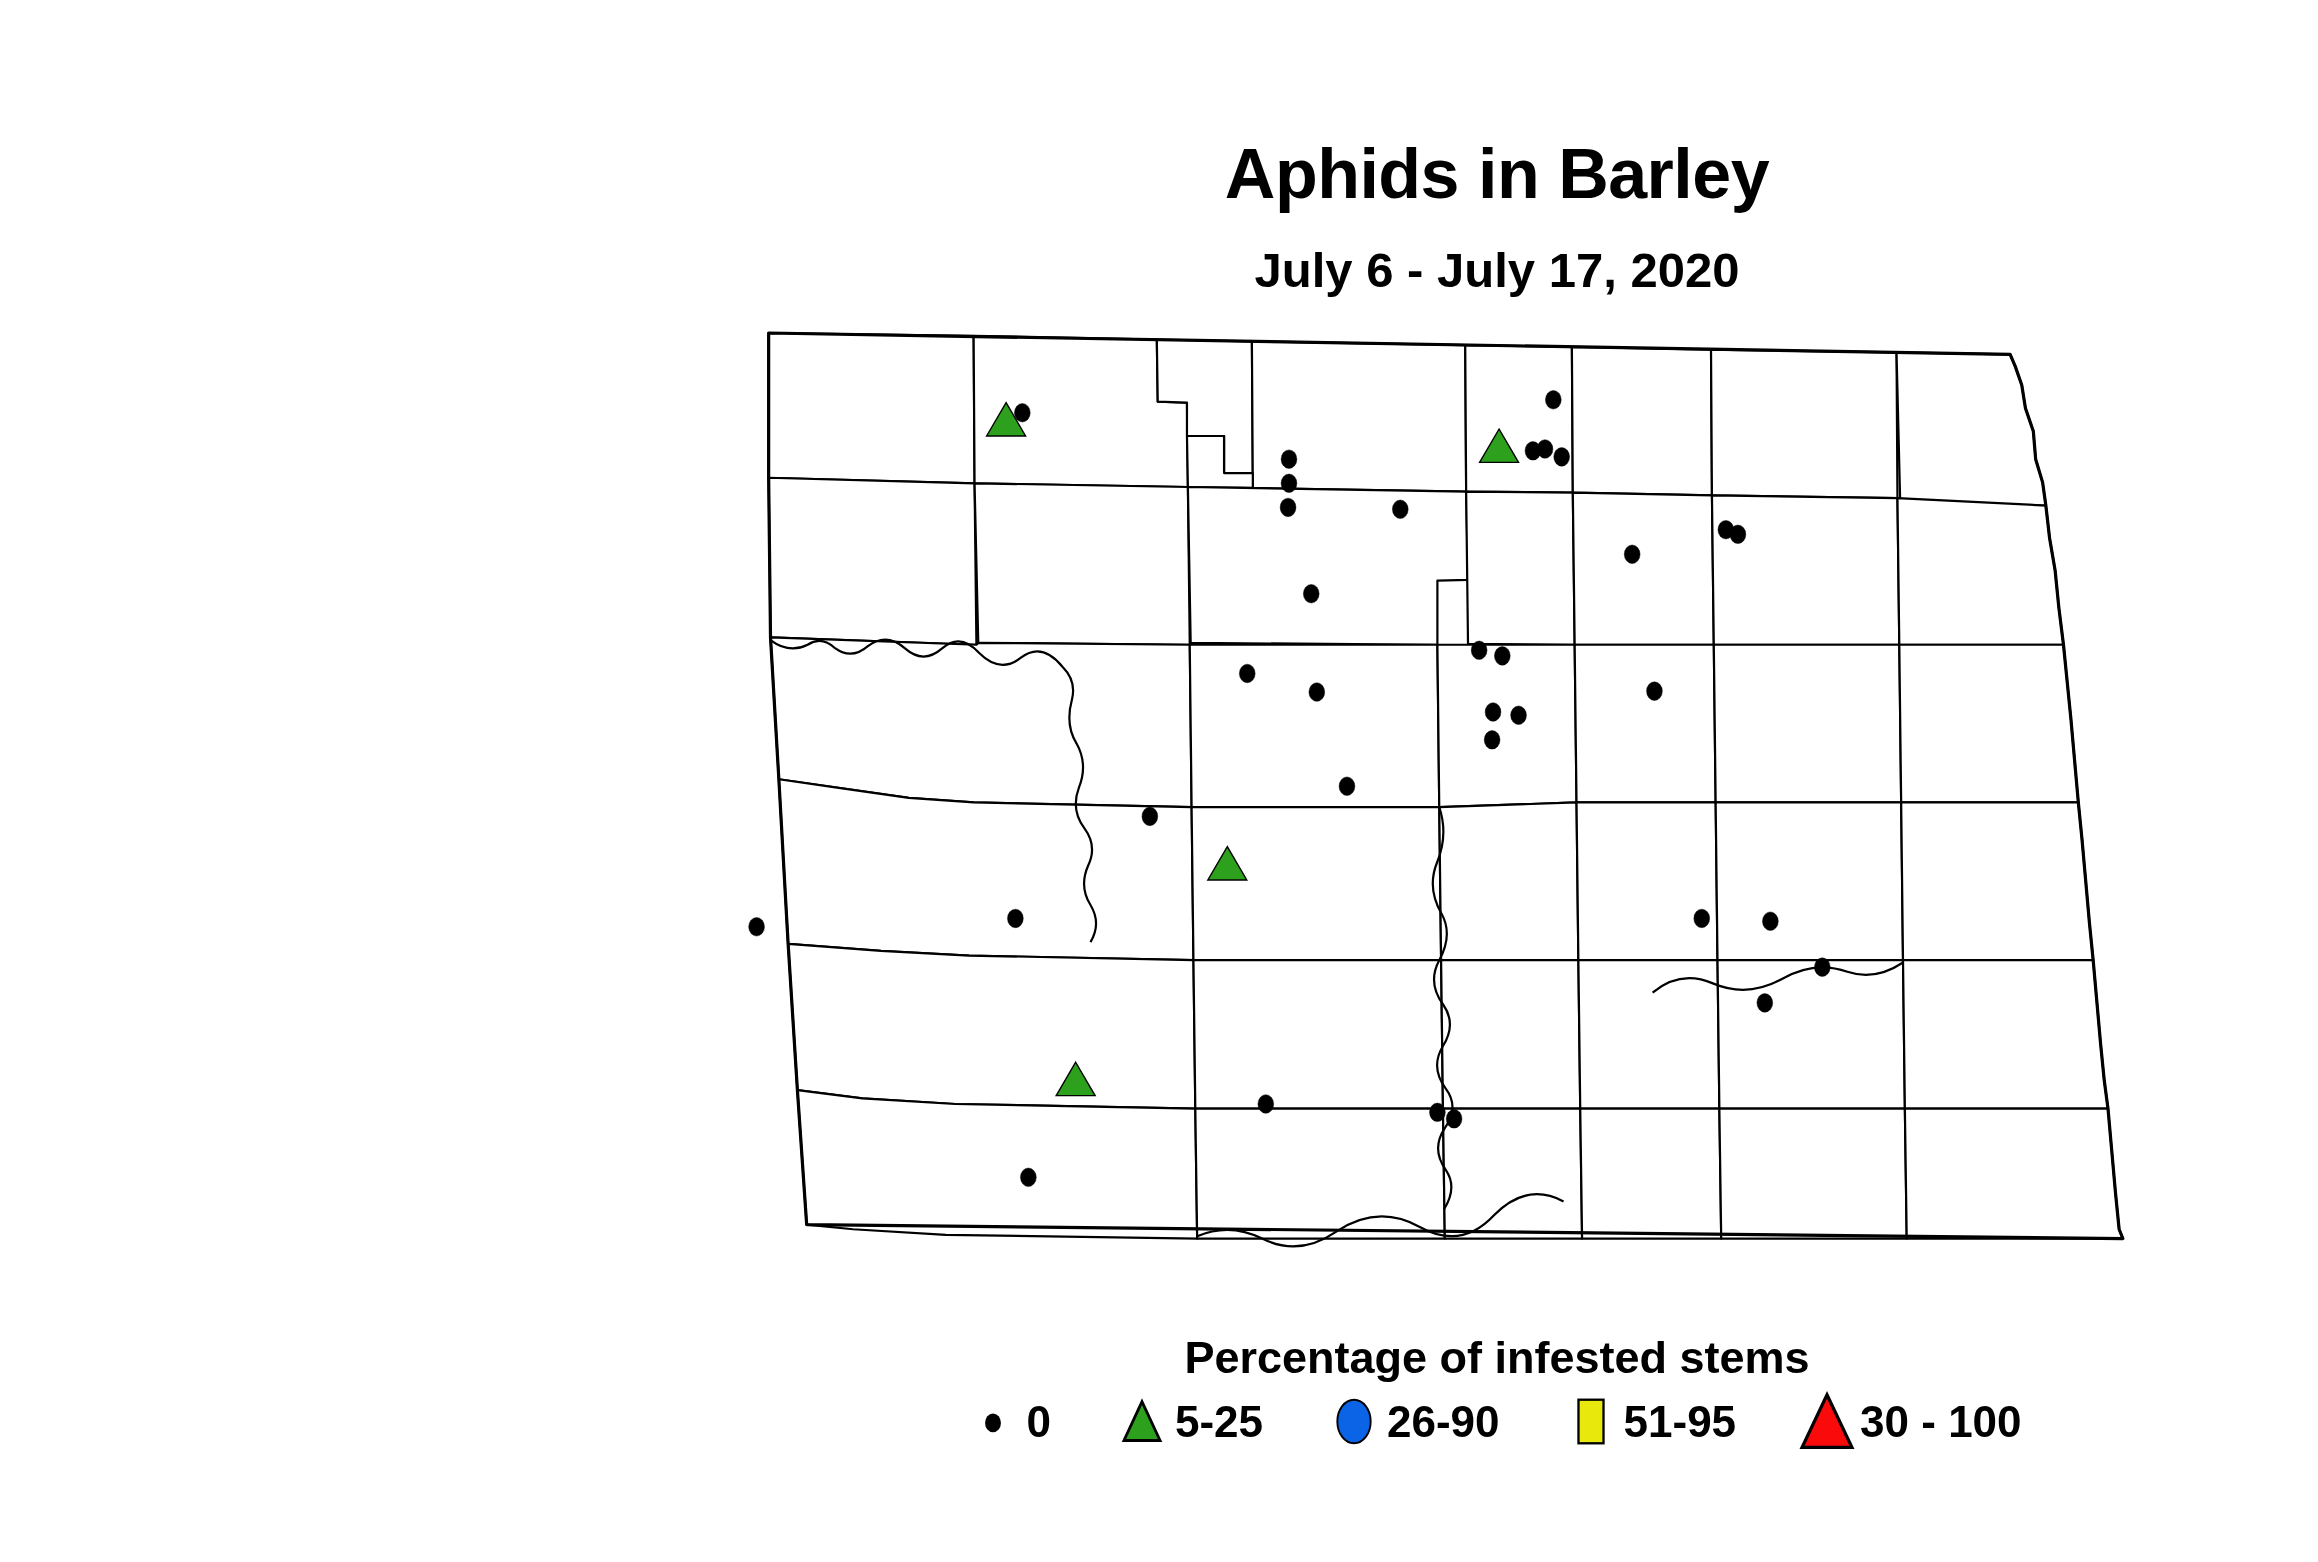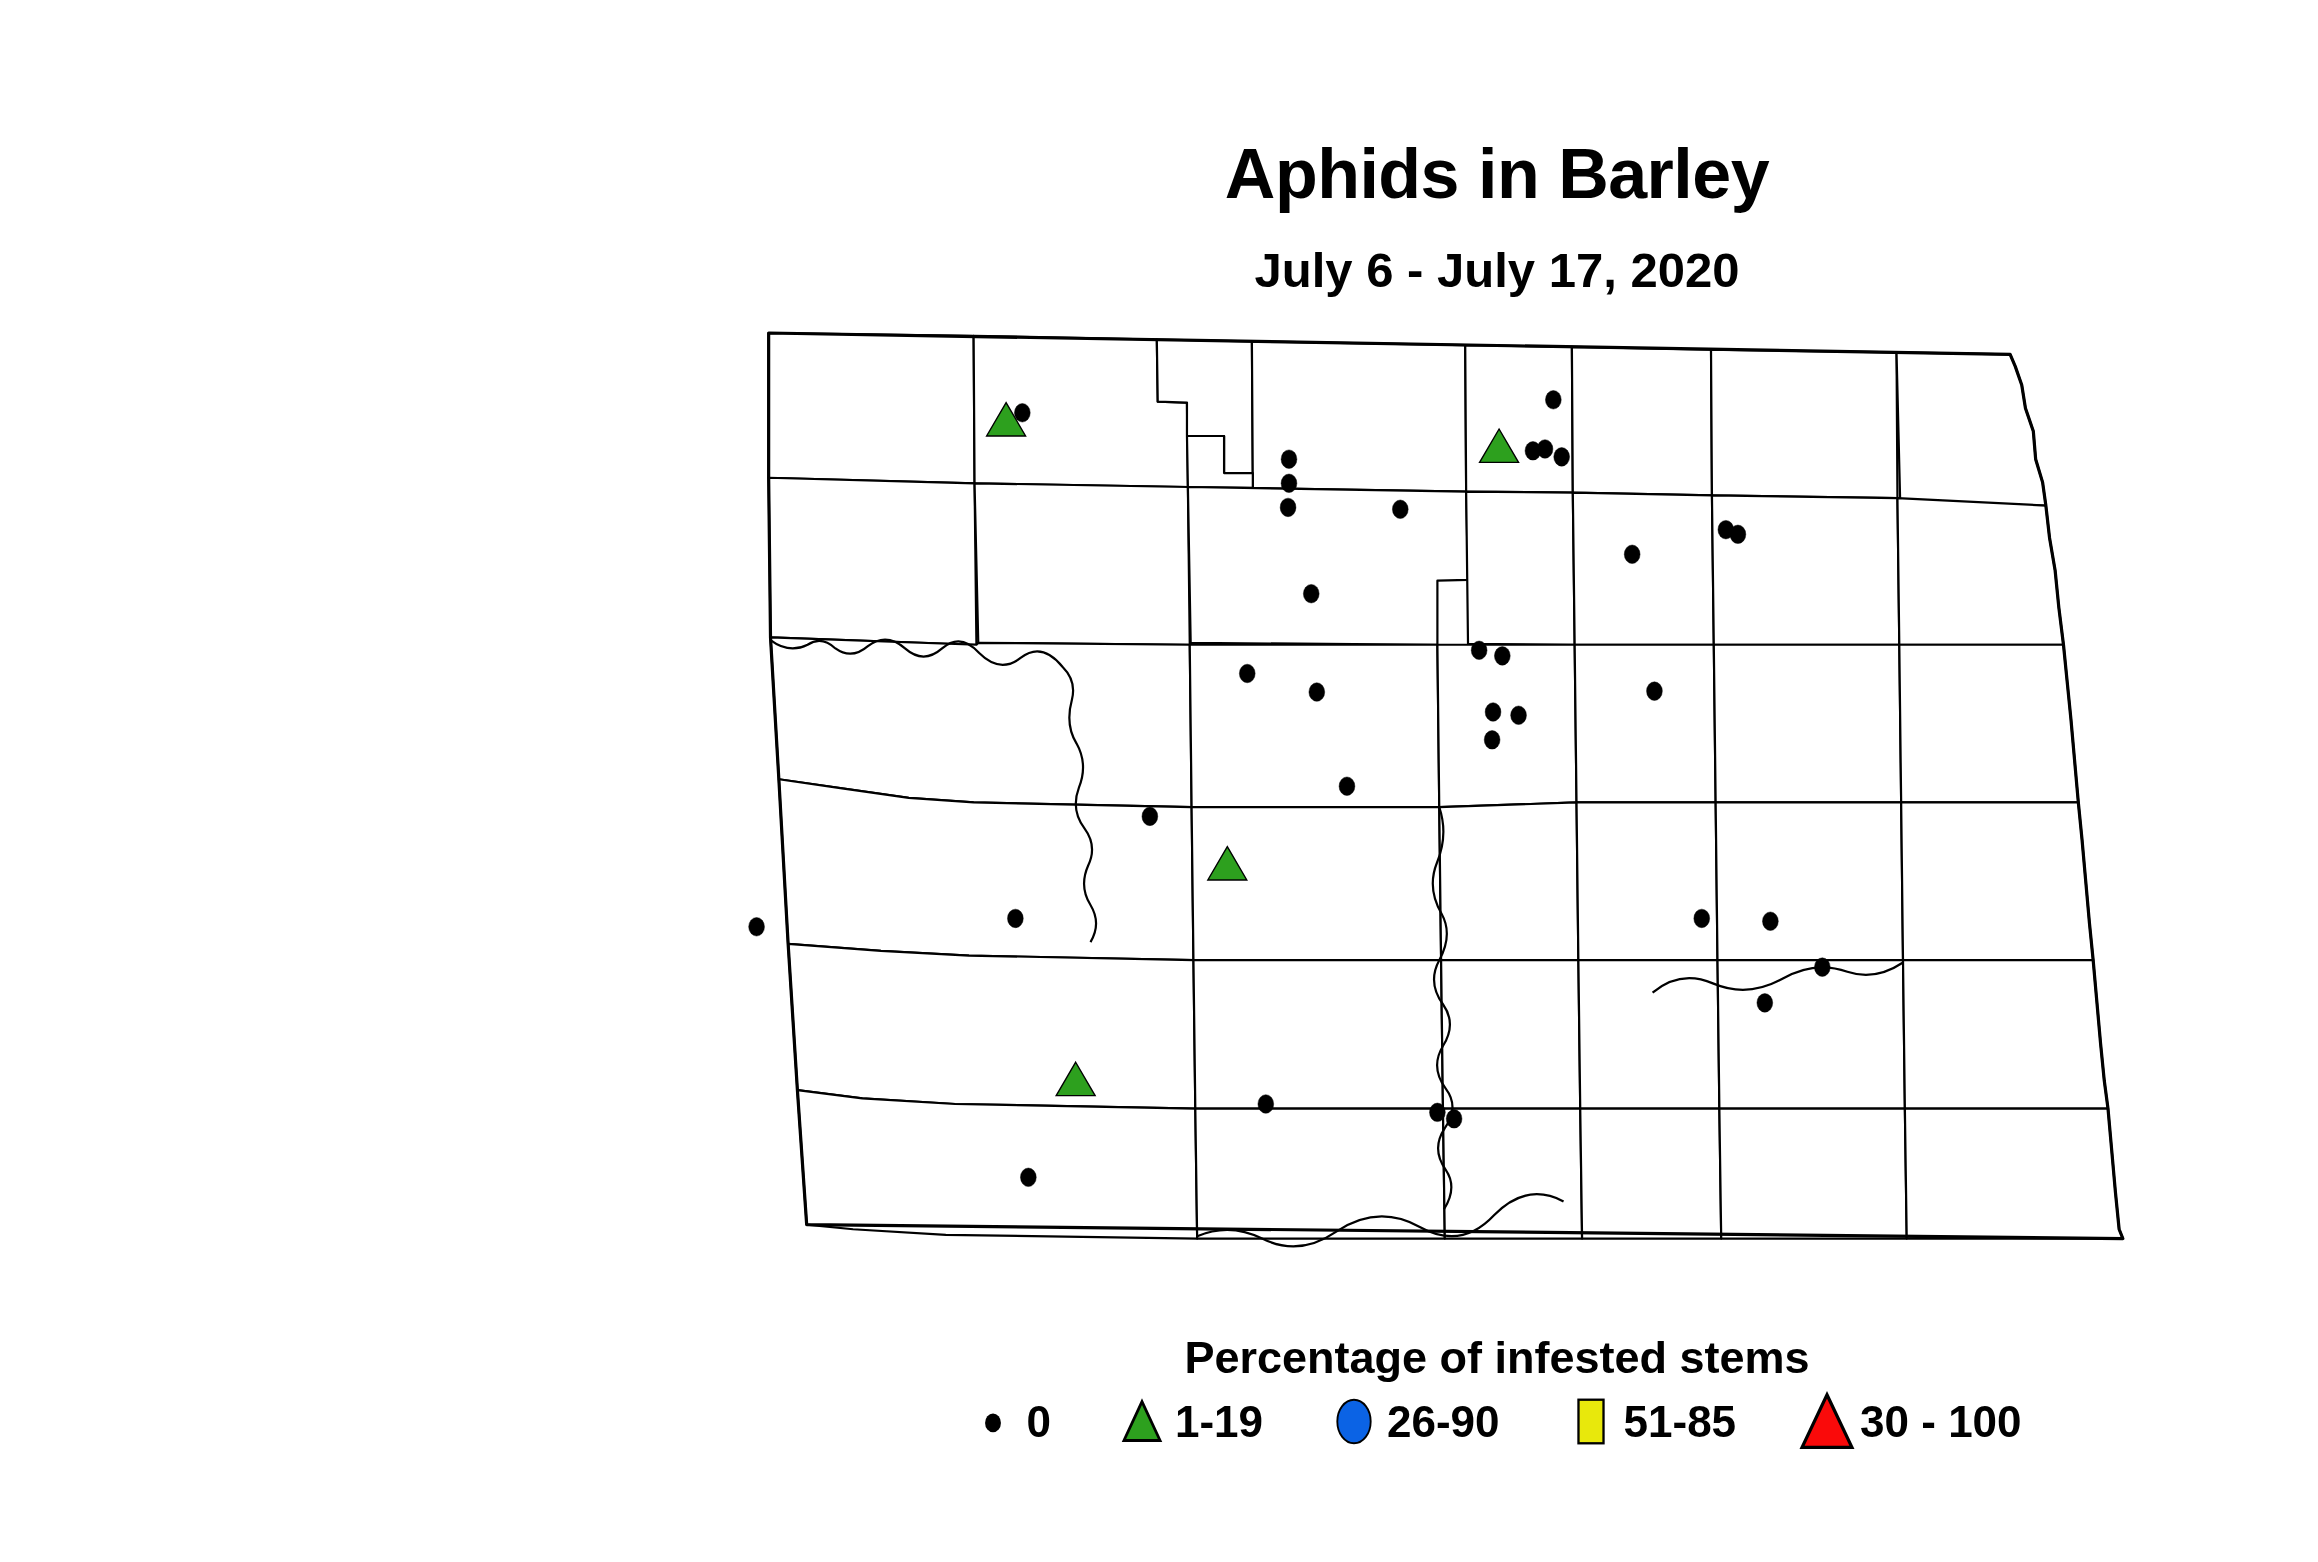--- a/index.html
+++ b/index.html
@@ -262,39 +262,39 @@
       </span>
       <span class="legend-label">0</span>
     </div>
 
     <div class="legend-item">
       <span class="sw">
         <svg width="42" height="51" viewBox="0 0 90 110">
             <polygon points="45,12 84,96 6,96" fill="#2DA01E" stroke="#000000" stroke-width="6"></polygon>
           </svg>
       </span>
-      <span class="legend-label">1-19</span>
+      <span class="legend-label">5-25</span>
     </div>
 
     <div class="legend-item">
       <span class="sw">
         <svg width="42" height="51" viewBox="0 0 90 110">
             <ellipse cx="45" cy="55" rx="36" ry="47" fill="#0B63E5" stroke="#000000" stroke-width="4"></ellipse>
           </svg>
       </span>
       <span class="legend-label">26-90</span>
     </div>
 
     <div class="legend-item">
       <span class="sw">
         <svg width="42" height="51" viewBox="0 0 90 110">
             <rect x="18" y="8" width="54" height="94" fill="#E8E80C" stroke="#000000" stroke-width="5"></rect>
           </svg>
       </span>
-      <span class="legend-label">51-85</span>
+      <span class="legend-label">51-95</span>
     </div>
 
     <div class="legend-item">
       <span class="sw">
         <svg width="56" height="60" viewBox="0 0 120 130">
             <polygon points="60,6 114,120 6,120" fill="#FA0A0A" stroke="#000000" stroke-width="7"></polygon>
           </svg>
       </span>
       <span class="legend-label">30 - 100</span>
     </div>

